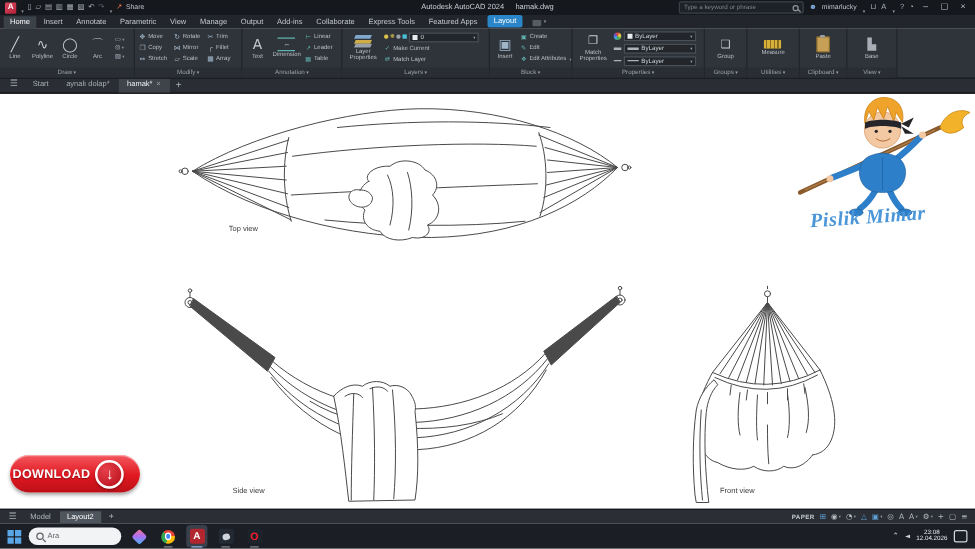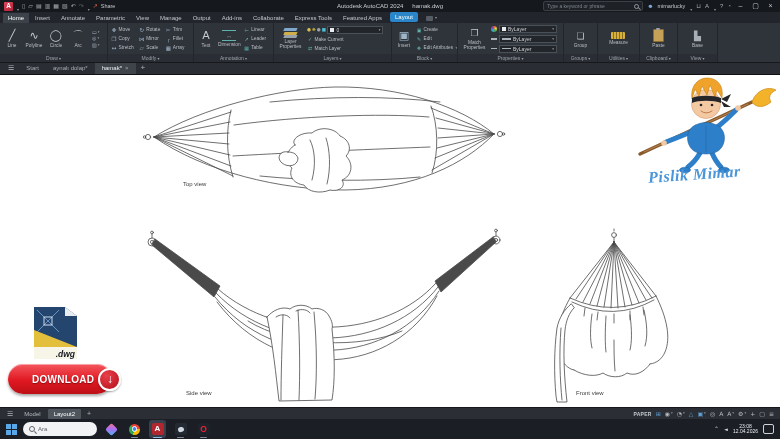--- a/index.html
+++ b/index.html
@@ -114,21 +114,21 @@
     font-style:italic;font-weight:bold;font-size:16px;color:#4a96d8;transform:rotate(-4deg);letter-spacing:.5px;}
 
   
   .dwg-icon{position:absolute;left:33px;top:232px;width:45px;height:54px;}
   .dwg-ext{position:absolute;right:3px;bottom:1px;font-size:8.5px;font-weight:bold;color:#15181c;font-style:italic;}
 
   
   .download-btn{position:absolute;left:8px;top:290px;width:104px;height:30px;border-radius:15px;
     background:linear-gradient(180deg,#f4575e,#e01821 55%,#bd0f17);
     box-shadow:inset 0 1px 0 rgba(255,255,255,.45),0 2px 3px rgba(0,0,0,.35);
-    display:flex;align-items:center;padding-left:24px;box-sizing:border-box;gap:4px;}
+    display:flex;align-items:center;padding-left:2px;box-sizing:border-box;gap:4px;}
   .dl-label{color:#fff;font-weight:bold;font-size:10px;letter-spacing:.3px;text-shadow:0 1px 1px rgba(0,0,0,.4);}
   .dl-circle{width:19px;height:19px;border-radius:50%;background:radial-gradient(circle at 35% 30%,#e8404a,#b40e18);
     border:2px solid #fff;display:flex;align-items:center;justify-content:center;box-shadow:0 1px 2px rgba(0,0,0,.35);flex:none;}
   .dl-arrow{color:#fff;font-weight:bold;font-size:12px;line-height:1;}
 
   
   .bottombar{position:absolute;top:407px;left:0;right:0;height:12px;background:#2b2f35;border-top:1px solid #15171a;
     display:flex;align-items:center;padding:0 4px;gap:2px;box-sizing:border-box;z-index:26;}
   .lt-menu{font-size:7px;color:#aeb4bb;padding:0 3px;line-height:11px;}
   .lt-list{display:flex;align-items:center;gap:1px;}
@@ -637,31 +637,20 @@
       <circle cx="83" cy="31" r="1.3" fill="#26262a"></circle>
         <circle cx="94" cy="31" r="1.3" fill="#26262a"></circle>
       <path d="M83,37 Q88,41 94,37" stroke="#b06a35" stroke-width="0.8" fill="none" stroke-linecap="round"></path>
     </svg>
     <div class="wm-text">Pislik Mimar</div>
 
     <div class="view-label" style="left:183px;top:107px;">Top view</div>
     <div class="view-label" style="left:186px;top:316px;">Side view</div>
     <div class="view-label" style="left:576px;top:316px;">Front view</div>
 
-    <div class="dwg-icon">
-      <svg width="45" height="54" viewBox="0 0 45 54">
-        <path d="M1,1 L32,1 L44,10 L44,53 L1,53 Z" fill="#24456e" stroke="#16headers2c4b" stroke-width="0"></path>
-        <path d="M4,4 L26,26 M26,4 L4,26" stroke="#6f9bd0" stroke-width="0.9" fill="none"></path>
-        <rect x="11" y="11" width="8" height="8" fill="none" stroke="#dfe9f5" stroke-width="0.9"></rect>
-        <path d="M1,24 L44,41 L44,53 L1,53 Z" fill="#e4bf3b"></path>
-        <rect x="1" y="41" width="43" height="12" fill="#f7f4e8"></rect>
-        <path d="M32,1 L44,10 L32,10 Z" fill="#e9edf2"></path>
-      </svg>
-      <span class="dwg-ext">.dwg</span>
-    </div>
 
     <div class="download-btn">
       <span class="dl-label">DOWNLOAD</span>
       <span class="dl-circle">
         <span class="dl-arrow">↓</span>
       </span>
     </div>
   </div>
 
   <div class="bottombar">

